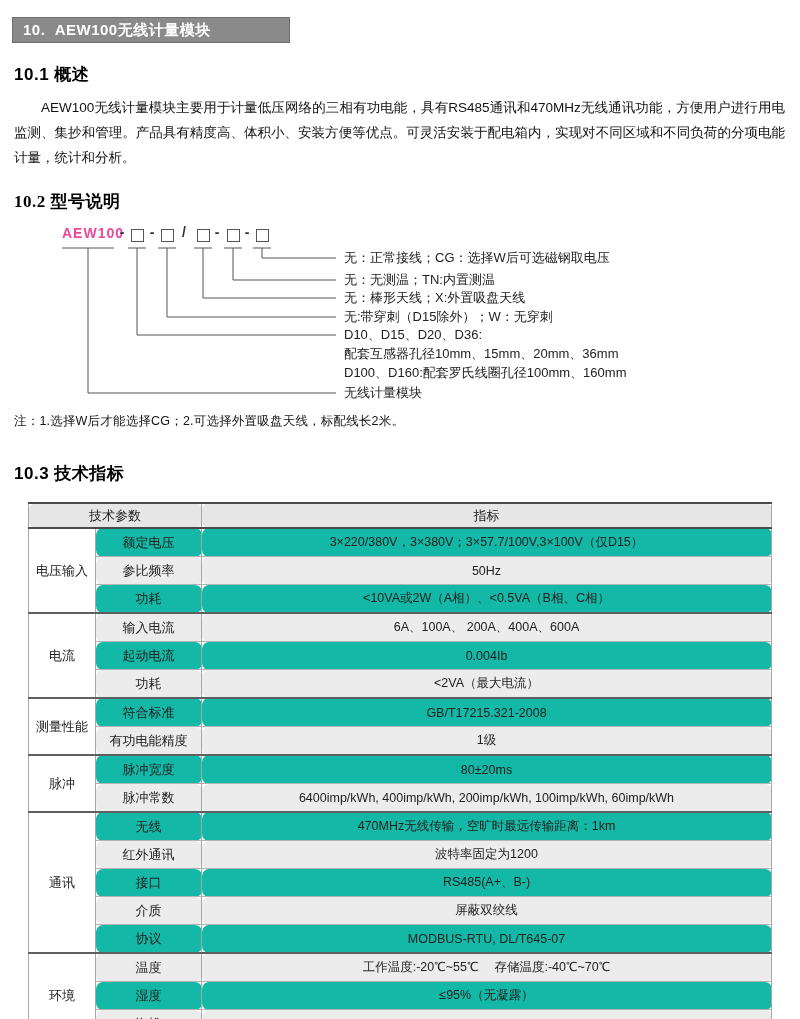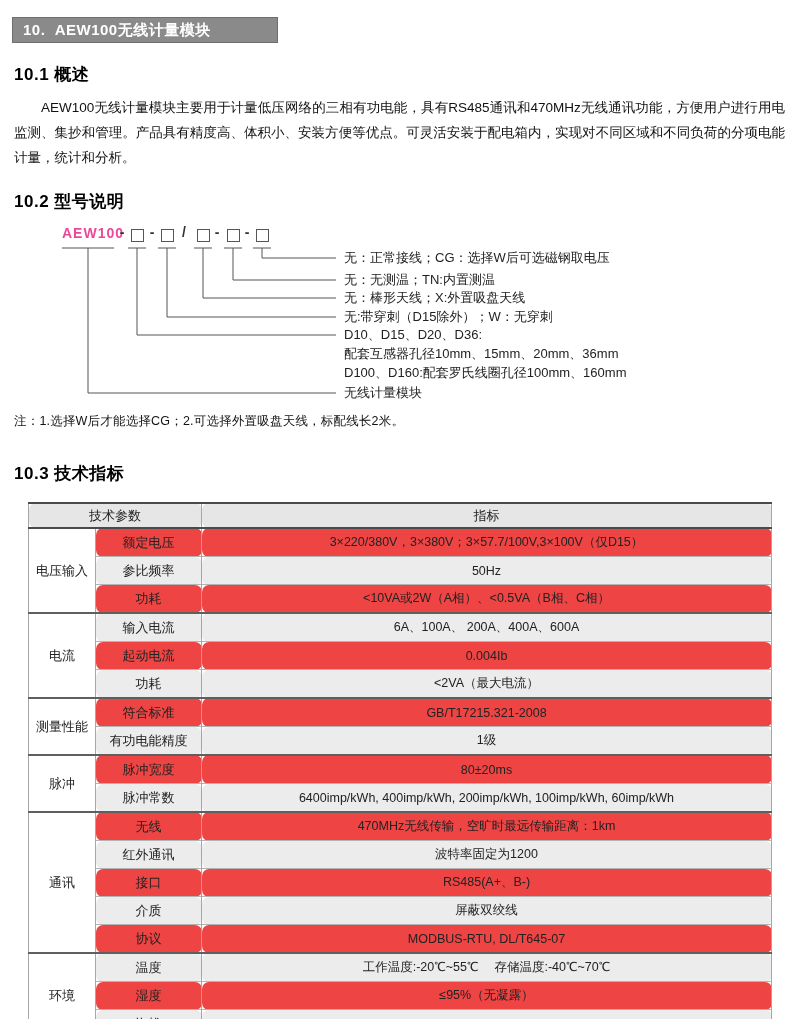--- a/index.html
+++ b/index.html
@@ -4,21 +4,21 @@
 <style>
   html,body{margin:0;padding:0;}
   body{
     width:800px;height:1019px;background:#ffffff;overflow:hidden;
     font-family:"Liberation Sans",sans-serif;color:#1a1a1a;position:relative;
   }
   
   .banner{
     margin:17px 0 0 12px;width:250px;height:20px;line-height:20px;
     background:#8a8a8a;border:1px solid #6e6e6e;color:#ffffff;
-    font-size:15px;font-weight:bold;padding:2px 4px 2px 10px;letter-spacing:.5px;
+    font-size:15px;font-weight:bold;padding:2px 16px 2px 10px;letter-spacing:.5px;
   }
   
   .sec-title{
     margin:20px 0 0 14px;font-size:17px;font-weight:600;color:#000;letter-spacing:.5px;
   }
   
   .para{
     margin:9px 15px 0 14px;font-size:13.5px;line-height:25px;color:#111;
     text-indent:2em;text-align:justify;
   }
@@ -45,39 +45,39 @@
   
   .specs{
     margin:17px 0 0 28px;width:744px;border-collapse:collapse;table-layout:fixed;
     font-size:12.5px;color:#222;
   }
   .specs th,.specs td{padding:0 4px;text-align:center;vertical-align:middle;overflow:hidden;white-space:nowrap;border-radius:7px;}
   .specs thead th{
     background:#e6e6e6;font-weight:normal;font-size:13px;height:23px;
     border-bottom:2px solid #4a4a4a;
   }
-  .specs tbody td{height:27px;border-top:1px solid #b3b3b3;background:#ef4444;}
+  .specs tbody td{height:27px;border-top:1px solid #b3b3b3;background:#14b8a6;}
   .specs tbody tr:nth-child(even) td{background:#ececec;}
   .specs td.group{background:#ffffff !important;font-size:13px;}
   .specs td.param{border-left:1px solid #a6a6a6;font-size:13px;}
   .specs td.value{border-left:1px solid #a6a6a6;}
   .specs th.value-h{border-left:1px solid #a6a6a6;}
   .specs tbody tr.g td{border-top:2px solid #5f5f5f;}
   .specs{border-left:1px solid #a6a6a6;border-right:1px solid #a6a6a6;
          border-top:2px solid #4a4a4a;border-bottom:3px solid #4a4a4a;}
 </style>
 </head>
 <body>
 
 <div class="banner">10.&nbsp;&nbsp;AEW100无线计量模块</div>
 
 <div class="sec-title">10.1 概述</div>
 <div class="para">AEW100无线计量模块主要用于计量低压网络的三相有功电能，具有RS485通讯和470MHz无线通讯功能，方便用户进行用电监测、集抄和管理。产品具有精度高、体积小、安装方便等优点。可灵活安装于配电箱内，实现对不同区域和不同负荷的分项电能计量，统计和分析。</div>
 
-<div class="sec-title" style="">10.2 型号说明</div>
+<div class="sec-title" style="font-family:Liberation Serif, serif;">10.2 型号说明</div>
 
 <div class="diagram">
   <svg width="730" height="186" viewBox="0 0 730 186">
     <g stroke="#555" stroke-width="1" fill="none">
 
       <path d="M2 25 H54"></path>
       <path d="M68 25 H86"></path>
       <path d="M98 25 H116"></path>
       <path d="M134 25 H152"></path>
       <path d="M164 25 H182"></path>

